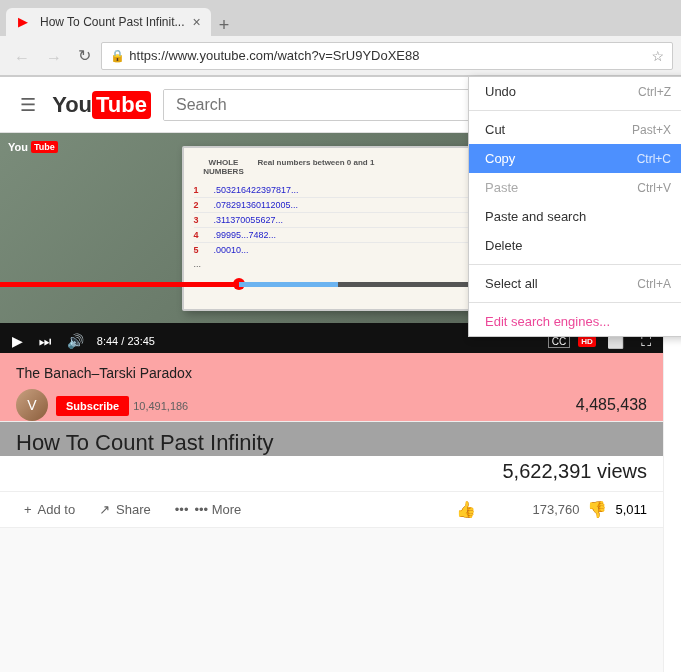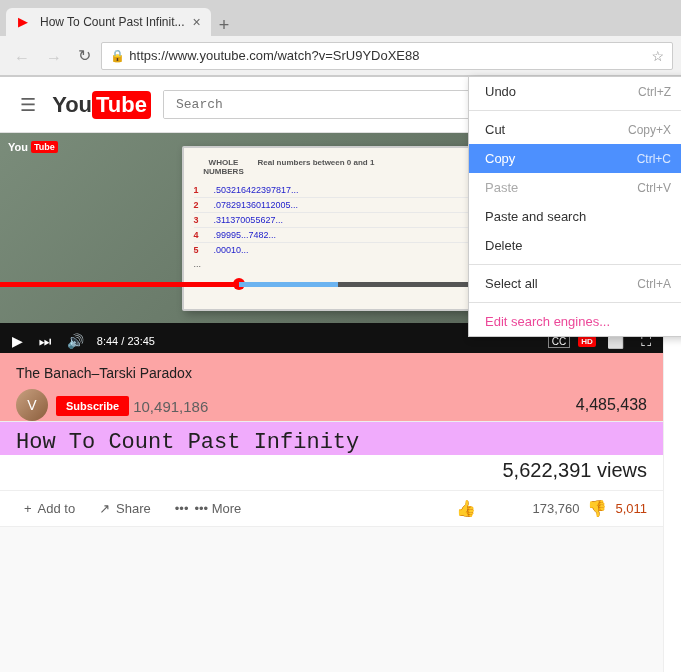--- a/index.html
+++ b/index.html
@@ -22,21 +22,21 @@
     .url-text { flex: 1; font-size: 13px; color: #333; overflow: hidden; white-space: nowrap; }
     .star-btn { color: #888; font-size: 14px; cursor: pointer; }
 
     
     .yt-header { background: white; border-bottom: 1px solid #e0e0e0; padding: 8px 16px; display: flex; align-items: center; gap: 12px; height: 56px; }
     .hamburger { font-size: 18px; color: #606060; cursor: pointer; padding: 4px; }
     .yt-logo { display: flex; align-items: center; gap: 0; }
     .yt-logo-you { font-size: 22px; font-weight: bold; color: #333; }
     .yt-logo-tube { background: #ff0000; color: white; font-size: 22px; font-weight: bold; padding: 1px 4px; border-radius: 4px; }
     .search-bar { flex: 1; display: flex; border: 1px solid #ccc; border-radius: 2px; overflow: hidden; max-width: 400px; }
-    .search-input { flex: 1; padding: 6px 12px; font-size: 13px; border: none; outline: none; color: #ef4444; font-family: Liberation Mono, monospace; }
+    .search-input { flex: 1; padding: 6px 12px; font-size: 16px; border: none; outline: none; color: #ef4444; }
     .search-btn { background: #f8f8f8; border: none; border-left: 1px solid #ccc; padding: 0 14px; cursor: pointer; color: #555; font-size: 16px; }
 
     
     .main-content { background: #f9f9f9; display: flex; height: calc(672px - 36px - 40px - 56px); }
     .content-area { flex: 1; overflow: hidden; }
 
     
     .video-container { background: #1a1a1a; position: relative; width: 100%; height: 220px; overflow: hidden; }
     .video-thumbnail { width: 100%; height: 190px; background: linear-gradient(135deg, #8B9B8A 0%, #7A8B79 30%, #6B7C6A 60%, #5A6B59 100%); position: relative; overflow: hidden; display: flex; align-items: center; justify-content: center; }
     .ctrl-btn { background: none; border: none; color: white; font-size: 14px; cursor: pointer; padding: 2px 4px; }
@@ -159,28 +159,28 @@
 
     <div style="background:#fca5a5; padding:12px 16px 0 16px; border-bottom:1px solid #eee;">
       <div style="font-size:14px; color:#212121; font-weight:normal; margin-bottom:8px;">The Banach–Tarski Paradox</div>
       <div style="display:flex; align-items:center; gap:8px;">
         <div style="width:32px; height:32px; border-radius:50%; overflow:hidden; background:#aaa; flex-shrink:0;">
           <div style="width:100%; height:100%; background: linear-gradient(135deg, #c8a080, #8B5e3c); display:flex; align-items:center; justify-content:center; color:white; font-size:14px;">V</div>
         </div>
         <div>
           <div style="display:flex; align-items:center; gap:4px; margin-top:2px;">
             <button style="background:#ff0000; color:white; border:none; padding:4px 10px; font-size:11px; font-weight:bold; cursor:pointer; border-radius:2px;">Subscribe</button>
-            <span style="font-size:15px; color:#606060;">10,491,186</span>
+            <span style="font-size:11px; color:#606060;">10,491,186</span>
           </div>
         </div>
         <div style="margin-left:auto; font-size:16px; color:#212121; font-weight:normal;">4,485,438</div>
       </div>
     </div>
 
-    <div style="background:#f0abfc; padding:8px 16px 0 16px;font-family:Liberation Mono, monospace;">
+    <div style="background:#a3a3a3; padding:8px 16px 0 16px;">
       <div style="font-size:22px; color:#212121; font-weight:normal;">How To Count Past Infinity</div>
     </div>
 
     <div style="background:white; padding:4px 16px 8px 16px; display:flex; align-items:center;">
       <div style="margin-left:auto; display:flex; align-items:flex-start; gap:12px;">
         <span style="font-size:20px; color:#212121;">5,622,391 views</span>
       </div>
     </div>
 
     <div style="background:white; padding:6px 16px; display:flex; align-items:center; gap:8px; border-top:1px solid #eee; border-bottom:1px solid #eee;">
@@ -193,39 +193,39 @@
         <span>Share</span>
       </button>
       <button class="action-btn">
         <span>•••</span>
         <span>••• More</span>
       </button>
       <div style="flex:1;"></div>
       <span style="font-size:16px; color:#606060; cursor:pointer;">👍</span>
       <span style="font-size:13px; color:#606060;margin-left:48px;">173,760</span>
       <span style="font-size:16px; color:#606060; cursor:pointer;">👎</span>
-      <span style="font-size:13px; color:#c2410c;">5,011</span>
+      <span style="font-size:13px; color:#000000;">5,011</span>
     </div>
 
   </div>
 
   <div class="sidebar-peek">
     <div style="padding:4px 2px; font-size:9px; color:#333; writing-mode:vertical-rl;">Up</div>
   </div>
 </div>
 
 <div class="context-menu">
   <div class="menu-item">
     <span>Undo</span>
     <span class="shortcut">Ctrl+Z</span>
   </div>
   <div class="menu-separator"></div>
   <div class="menu-item">
     <span>Cut</span>
-    <span class="shortcut">Copy+X</span>
+    <span class="shortcut">Past+X</span>
   </div>
   <div class="menu-item highlighted">
     <span>Copy</span>
     <span class="shortcut">Ctrl+C</span>
   </div>
   <div class="menu-item disabled">
     <span>Paste</span>
     <span class="shortcut">Ctrl+V</span>
   </div>
   <div class="menu-item">

